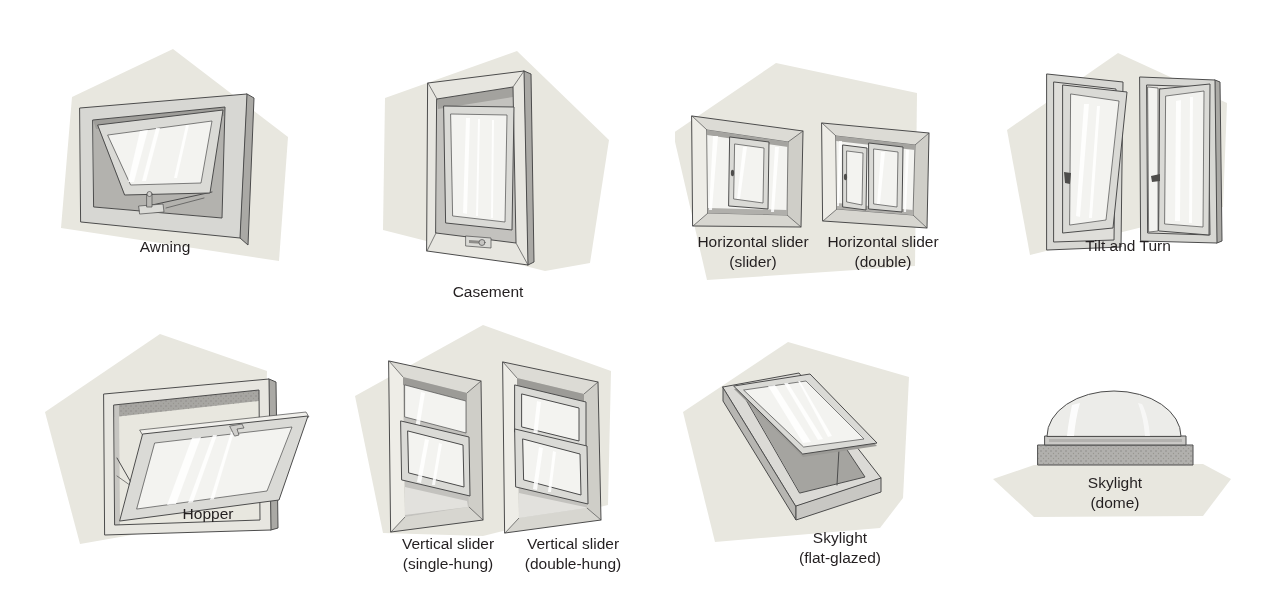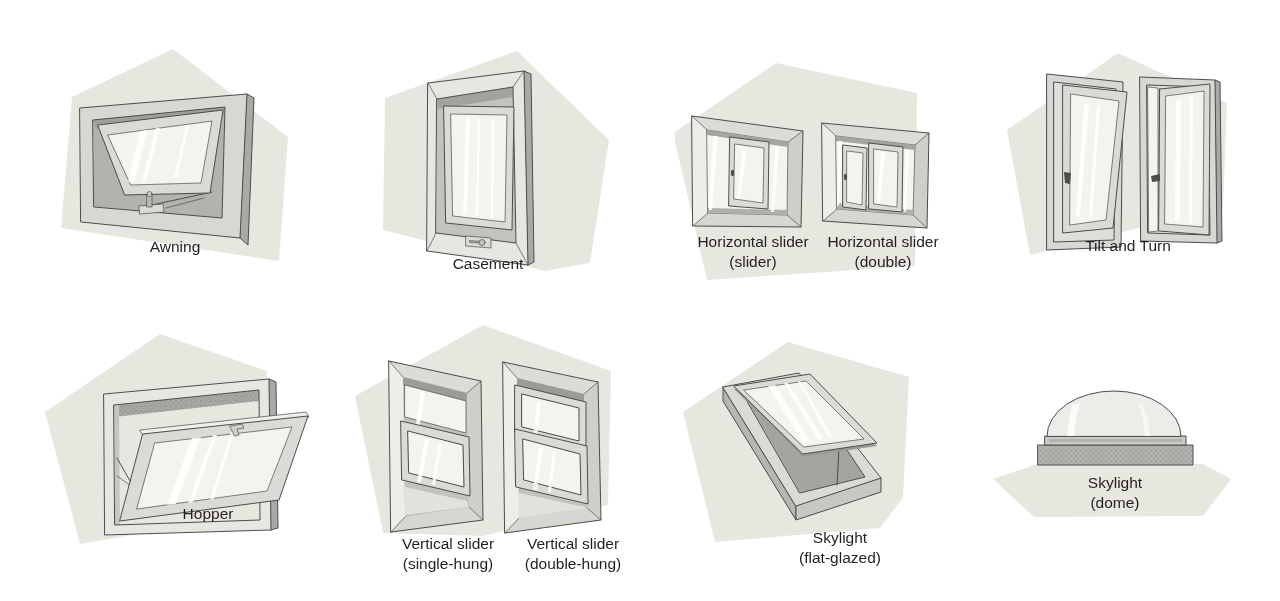--- a/index.html
+++ b/index.html
@@ -247,25 +247,25 @@
       <rect class="ol" style="fill:#b1b0ad" x="48" y="80" width="155" height="20"></rect>
       <rect fill="url(#stipB)" x="48" y="80" width="155" height="20"></rect>
       <rect class="ol" style="fill:#cac9c6" x="55" y="71" width="141" height="9"></rect>
       <rect style="fill:#b3b2af" x="59" y="74" width="133" height="3"></rect>
       <path class="ol" style="fill:#ececе9;fill:#ecece9" d="M57,71 A67,45 0 0 1 191,71 Z"></path>
       <path class="streak" d="M82,40 C80,50 78,60 77,71 L84,71 C85,60 87,48 90,38 Z"></path>
       <path class="streak" style="opacity:0.6" d="M148,38 C152,48 154,59 155,71 L160,71 C159,58 156,46 152,39 Z"></path>
     </svg>
   </div>
 
-  <div class="lbl" style="left:175px;top:237px">
+  <div class="lbl" style="left:165px;top:237px">
     <div>Awning</div>
       <div></div>
   </div>
-  <div class="lbl" style="left:488px;top:254px">
+  <div class="lbl" style="left:488px;top:282px">
     <div>Casement</div>
       <div></div>
   </div>
   <div class="lbl" style="left:753px;top:232px">
     <div>Horizontal slider</div>
       <div>(slider)</div>
   </div>
   <div class="lbl" style="left:883px;top:232px">
     <div>Horizontal slider</div>
       <div>(double)</div>

